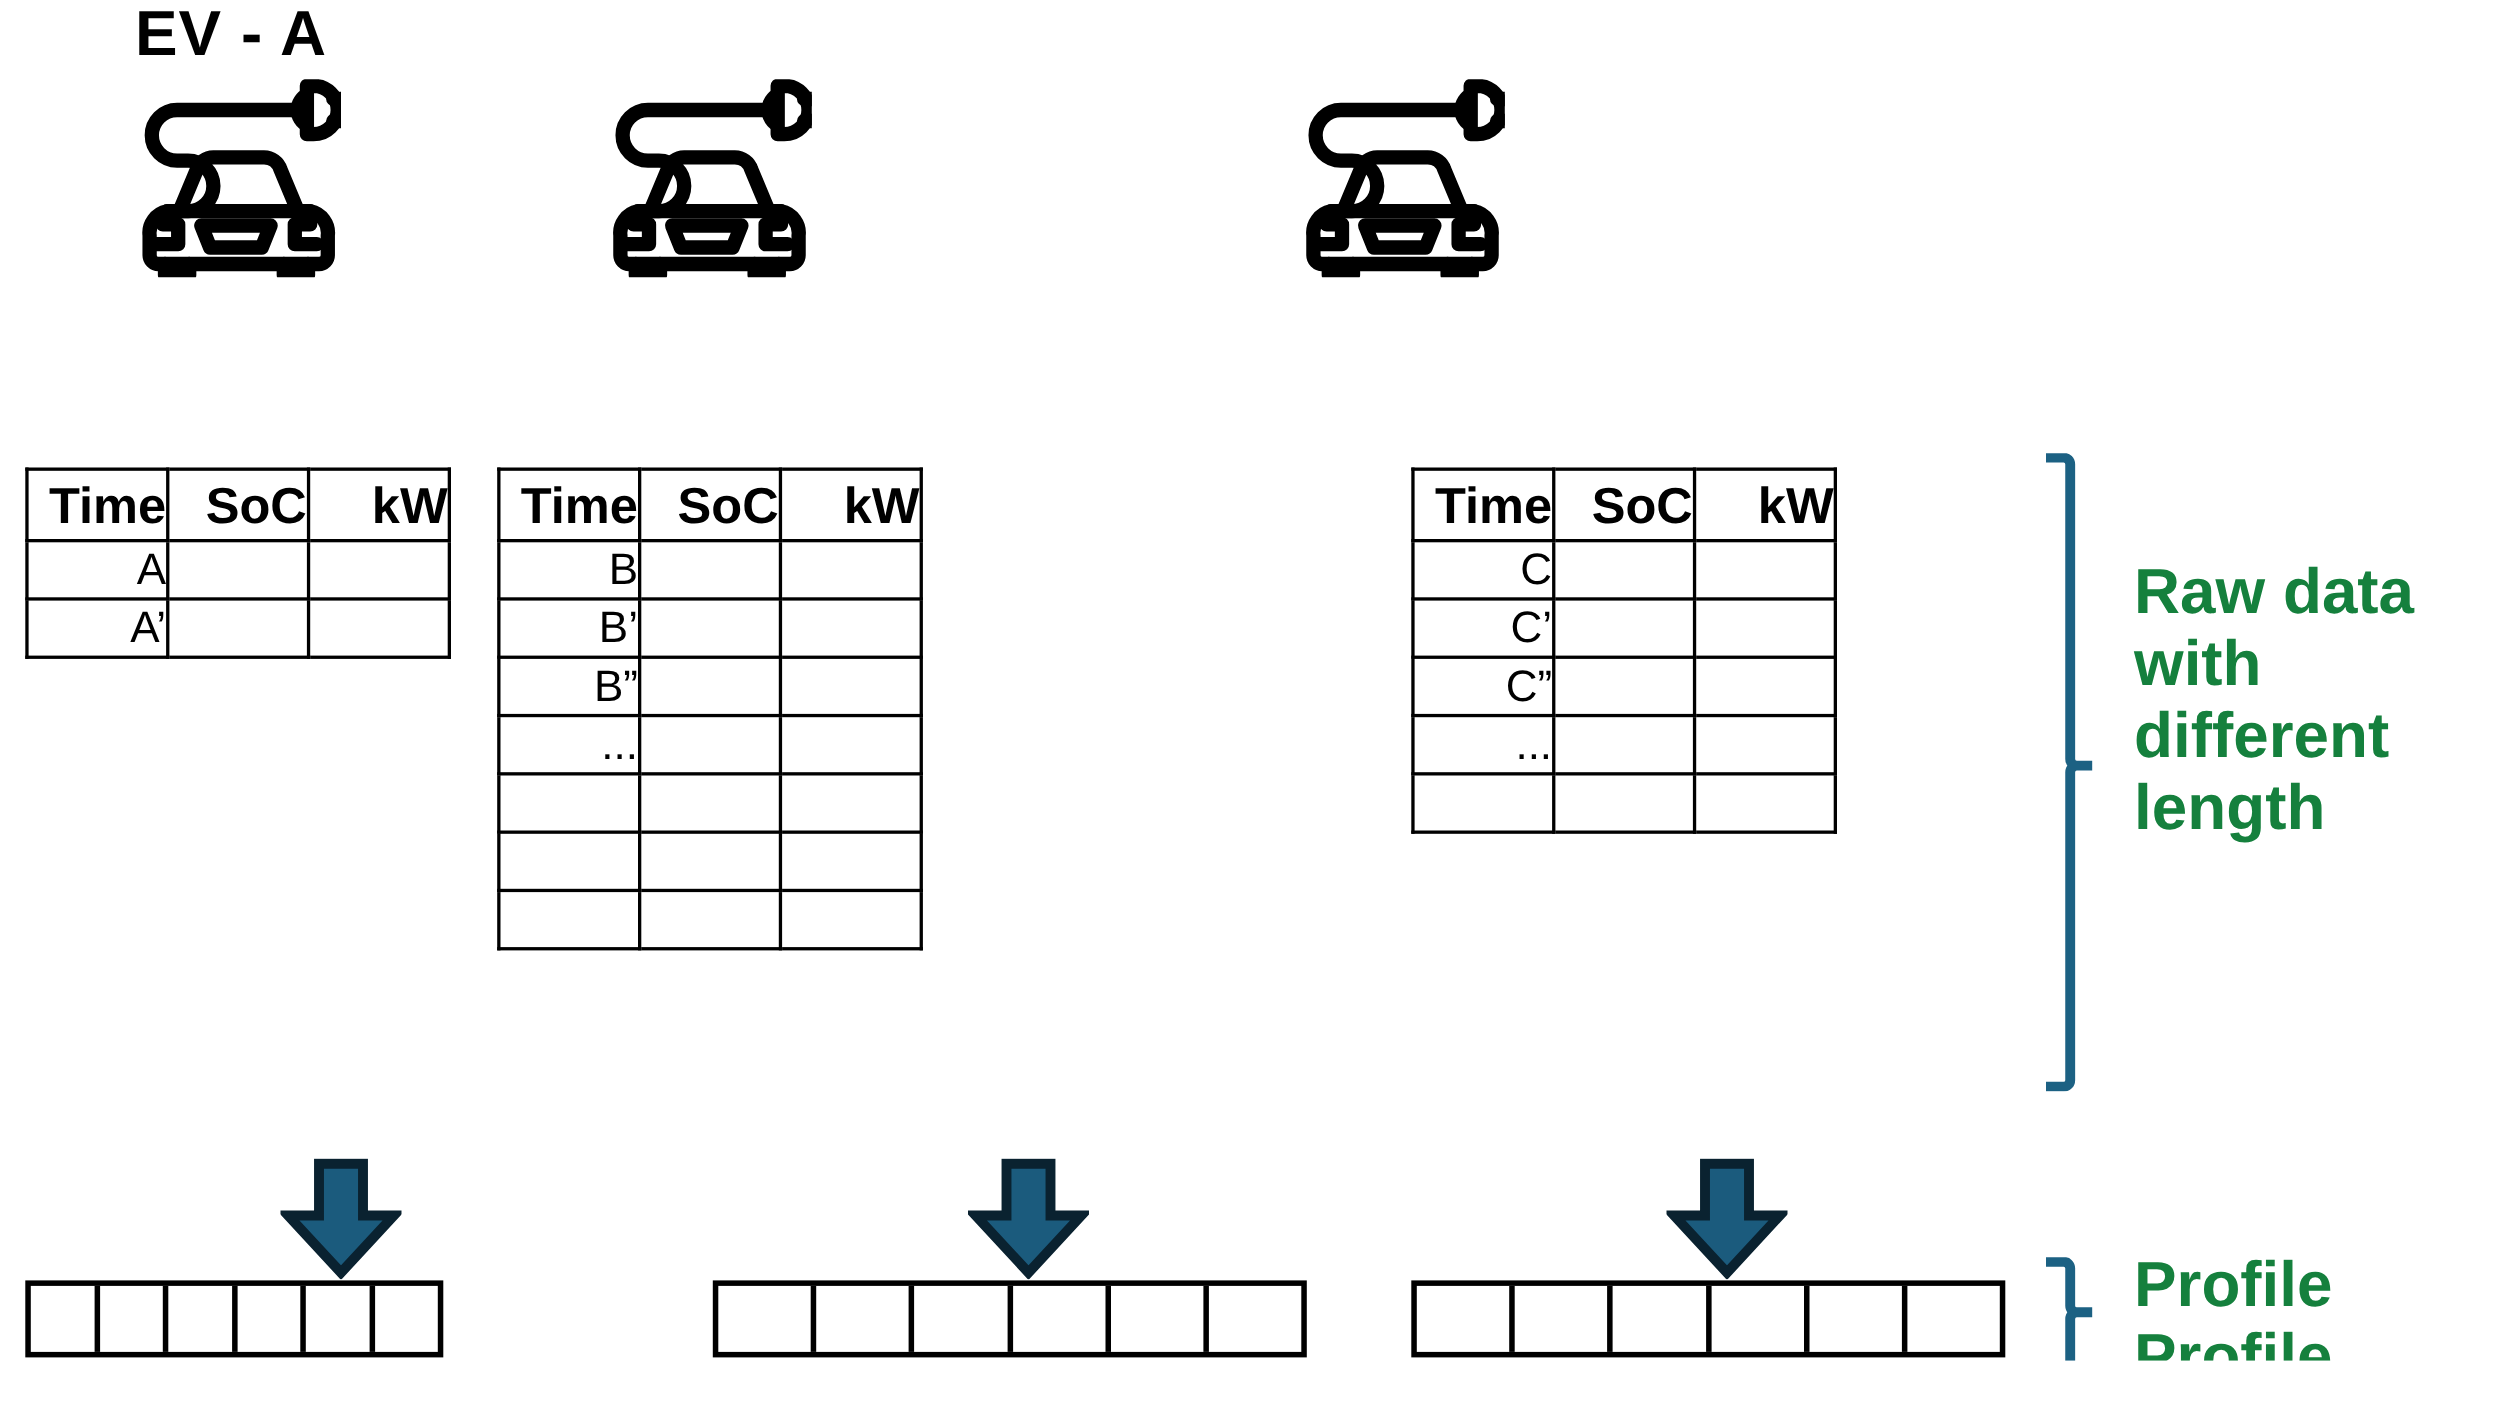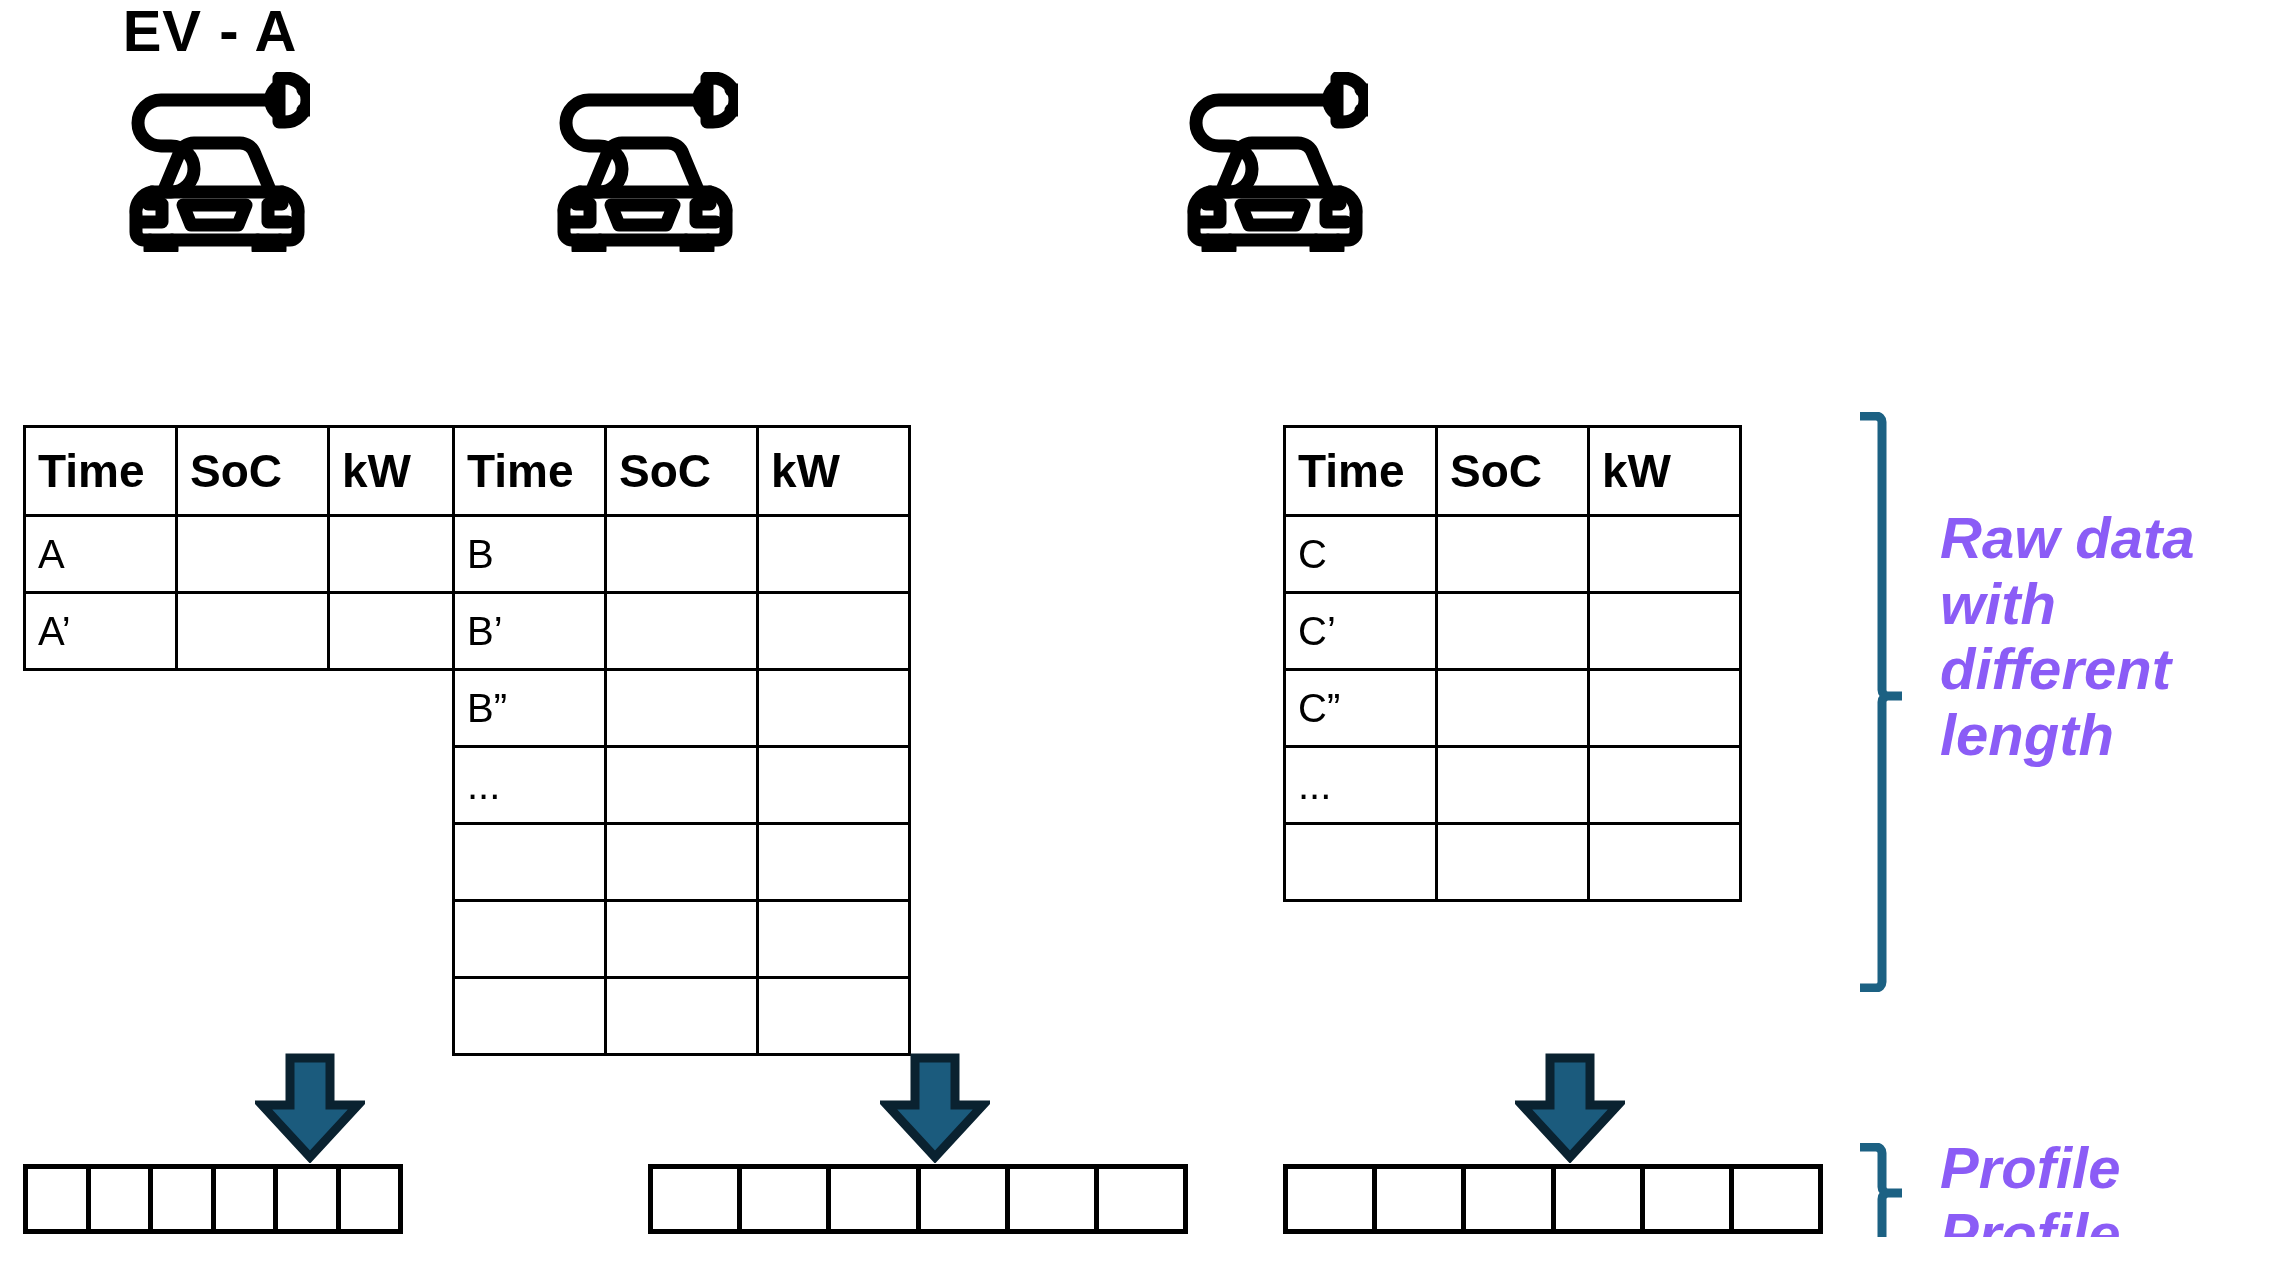--- a/index.html
+++ b/index.html
@@ -38,23 +38,23 @@
   
   .raw-table {
     position: absolute;
     border-collapse: collapse;
     table-layout: fixed;
     background: #ffffff;
   }
   .raw-table td,
   .raw-table th {
     border: 3px solid #000000;
-    text-align: left;
+    text-align: right;
     vertical-align: middle;
-    padding: 12px;
+    padding: 0;
     font-weight: normal;
   }
   .raw-table th {
     font-weight: bold;
     font-size: 46px;
     height: 62px;
     line-height: 1;
   }
   .raw-table td {
     font-size: 40px;
@@ -86,23 +86,22 @@
 
   
   .bracket {
     position: absolute;
   }
   .side-caption {
     position: absolute;
     font-size: 58px;
     font-weight: bold;
     line-height: 1.13;
-    color: #8b5cf6;
+    color: #15803d;
     white-space: pre-line;
-    font-style: italic;
   }
 </style>
 </head>
 <body>
 
 <div id="canvas">
 
   <div class="ev-title" style="left:0px; top:2px; width:420px;">EV - A</div>
 
   <div class="car-icon" style="left:120px; top:72px; width:190px; height:180px;">

